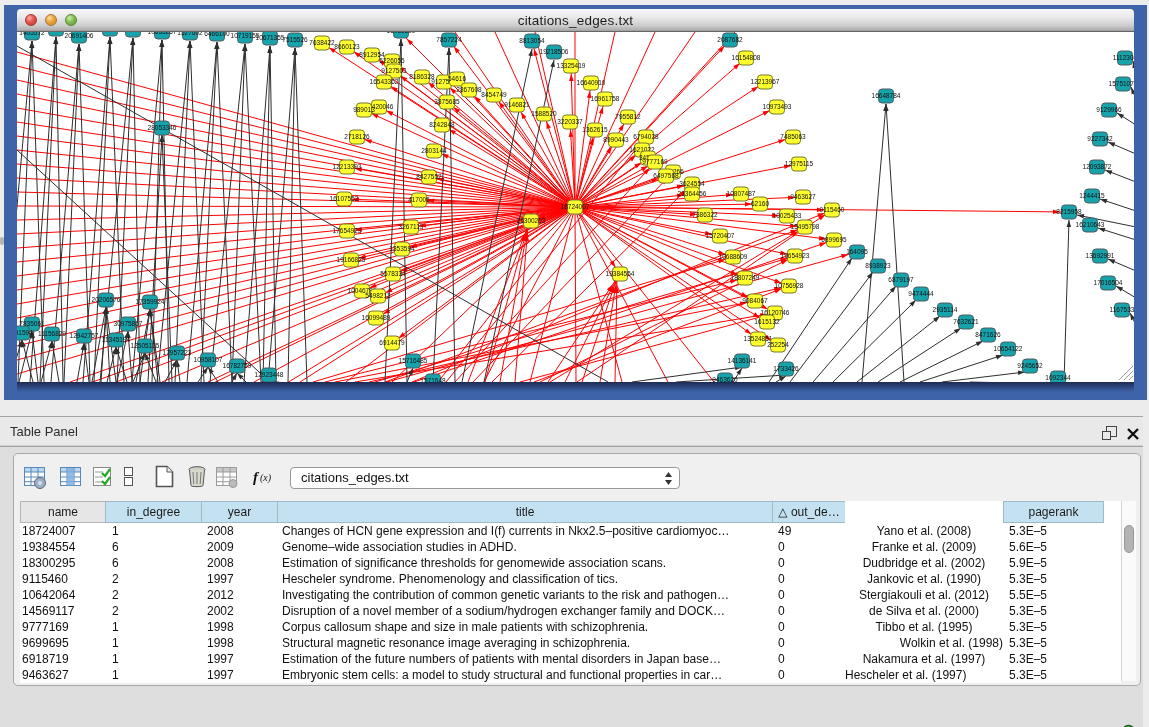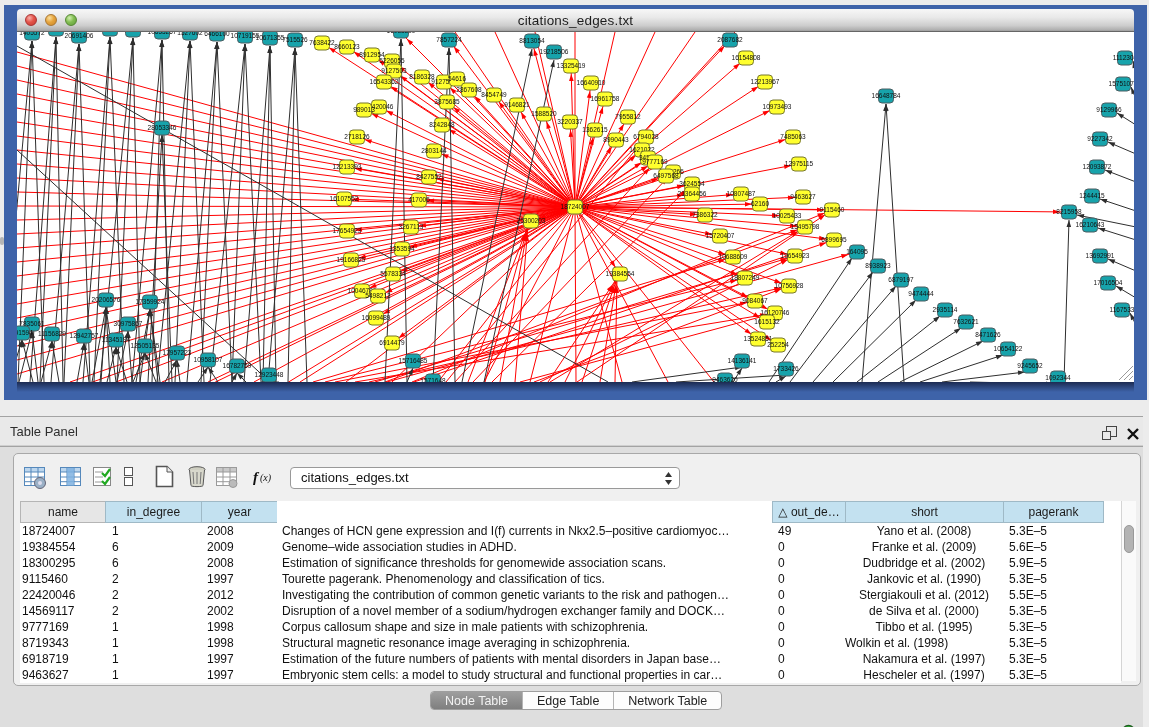--- a/index.html
+++ b/index.html
@@ -848,22 +848,22 @@
         <svg class="abs" style="right:6px;top:3px" width="9" height="15">
           <path d="M4.5 1 L8 6 L1 6 Z" fill="#333"></path>
             <path d="M4.5 14 L8 9 L1 9 Z" fill="#333"></path>
         </svg>
       </div>
       <div class="abs" id="tbl">
         <div class="hrow">
           <div class="hcell" style="left:0;width:85px;background:#e6e6e6;border-color:#b5b5b5">name</div>
           <div class="hcell" style="left:85px;width:96px">in_degree</div>
           <div class="hcell" style="left:181px;width:76px">year</div>
+          <div class="hcell" style="left:257px;width:495px">title</div>
           <div class="hcell" style="left:752px;width:73px">△ out_de…</div>
-          <div class="hcell" style="left:825px;width:158px">short</div>
           <div class="hcell" style="left:983px;width:101px;border-right:1px solid #9fb9c6">pagerank</div>
         </div>
         <div class="rows">
             <div class="r" style="top:0px;left:2px">18724007</div>
             <div class="r" style="top:0px;left:92px">1</div>
             <div class="r" style="top:0px;left:187px">2008</div>
             <div class="r" style="top:0px;left:262px">Changes of HCN gene expression and I(f) currents in Nkx2.5–positive cardiomyoc…</div>
             <div class="r" style="top:0px;left:758px">49</div>
             <div class="r" style="top:0px;left:825px;width:158px;text-align:center">Yano et al. (2008)</div>
             <div class="r" style="top:0px;left:989px">5.3E–5</div>
@@ -877,78 +877,71 @@
             <div class="r" style="top:32px;left:2px">18300295</div>
             <div class="r" style="top:32px;left:92px">6</div>
             <div class="r" style="top:32px;left:187px">2008</div>
             <div class="r" style="top:32px;left:262px">Estimation of significance thresholds for genomewide association scans.</div>
             <div class="r" style="top:32px;left:758px">0</div>
             <div class="r" style="top:32px;left:825px;width:158px;text-align:center">Dudbridge et al. (2002)</div>
             <div class="r" style="top:32px;left:989px">5.9E–5</div>
             <div class="r" style="top:48px;left:2px">9115460</div>
             <div class="r" style="top:48px;left:92px">2</div>
             <div class="r" style="top:48px;left:187px">1997</div>
-            <div class="r" style="top:48px;left:262px">Tourette pagerank. Phenomenology and classification of tics.</div>
+            <div class="r" style="top:48px;left:262px">Hescheler syndrome. Phenomenology and classification of tics.</div>
             <div class="r" style="top:48px;left:758px">0</div>
             <div class="r" style="top:48px;left:825px;width:158px;text-align:center">Jankovic et al. (1990)</div>
             <div class="r" style="top:48px;left:989px">5.3E–5</div>
-            <div class="r" style="top:64px;left:2px">22420046</div>
+            <div class="r" style="top:64px;left:2px">10642064</div>
             <div class="r" style="top:64px;left:92px">2</div>
             <div class="r" style="top:64px;left:187px">2012</div>
             <div class="r" style="top:64px;left:262px">Investigating the contribution of common genetic variants to the risk and pathogen…</div>
             <div class="r" style="top:64px;left:758px">0</div>
             <div class="r" style="top:64px;left:825px;width:158px;text-align:center">Stergiakouli et al. (2012)</div>
             <div class="r" style="top:64px;left:989px">5.5E–5</div>
             <div class="r" style="top:80px;left:2px">14569117</div>
             <div class="r" style="top:80px;left:92px">2</div>
             <div class="r" style="top:80px;left:187px">2002</div>
             <div class="r" style="top:80px;left:262px">Disruption of a novel member of a sodium/hydrogen exchanger family and DOCK…</div>
             <div class="r" style="top:80px;left:758px">0</div>
             <div class="r" style="top:80px;left:825px;width:158px;text-align:center">de Silva et al. (2000)</div>
             <div class="r" style="top:80px;left:989px">5.3E–5</div>
             <div class="r" style="top:96px;left:2px">9777169</div>
             <div class="r" style="top:96px;left:92px">1</div>
             <div class="r" style="top:96px;left:187px">1998</div>
             <div class="r" style="top:96px;left:262px">Corpus callosum shape and size in male patients with schizophrenia.</div>
             <div class="r" style="top:96px;left:758px">0</div>
             <div class="r" style="top:96px;left:825px;width:158px;text-align:center">Tibbo et al. (1995)</div>
             <div class="r" style="top:96px;left:989px">5.3E–5</div>
-            <div class="r" style="top:112px;left:2px">8719343</div>
+            <div class="r" style="top:112px;left:2px">9699695</div>
             <div class="r" style="top:112px;left:92px">1</div>
             <div class="r" style="top:112px;left:187px">1998</div>
             <div class="r" style="top:112px;left:262px">Structural magnetic resonance image averaging in schizophrenia.</div>
             <div class="r" style="top:112px;left:758px">0</div>
-            <div class="r" style="top:112px;left:825px;width:158px;text-align:left">Wolkin et al. (1998)</div>
+            <div class="r" style="top:112px;left:825px;width:158px;text-align:right">Wolkin et al. (1998)</div>
             <div class="r" style="top:112px;left:989px">5.3E–5</div>
             <div class="r" style="top:128px;left:2px">6918719</div>
             <div class="r" style="top:128px;left:92px">1</div>
             <div class="r" style="top:128px;left:187px">1997</div>
             <div class="r" style="top:128px;left:262px">Estimation of the future numbers of patients with mental disorders in Japan base…</div>
             <div class="r" style="top:128px;left:758px">0</div>
             <div class="r" style="top:128px;left:825px;width:158px;text-align:center">Nakamura et al. (1997)</div>
             <div class="r" style="top:128px;left:989px">5.3E–5</div>
             <div class="r" style="top:144px;left:2px">9463627</div>
             <div class="r" style="top:144px;left:92px">1</div>
             <div class="r" style="top:144px;left:187px">1997</div>
             <div class="r" style="top:144px;left:262px">Embryonic stem cells: a model to study structural and functional properties in car…</div>
             <div class="r" style="top:144px;left:758px">0</div>
-            <div class="r" style="top:144px;left:825px;width:158px;text-align:center">Hescheler et al. (1997)</div>
+            <div class="r" style="top:144px;left:825px;width:158px;text-align:left">Hescheler et al. (1997)</div>
             <div class="r" style="top:144px;left:989px">5.3E–5</div>
           </div>
       </div>
       <div class="abs" id="vsb">
           <div class="abs thumb"></div>
         </div>
-    </div>
-    <div class="abs" id="tabs">
-      <div class="sel">Node Table</div>
-        <div class="sep"></div>
-      <div>Edge Table</div>
-        <div class="sep"></div>
-      <div>Network Table</div>
     </div>
     <div class="abs" id="status" style="left:1058px;top:279px">
       <span class="txt">Memory: OK</span>
       <svg class="abs" style="left:63px;top:-2px" width="15" height="15">
         <circle cx="7.5" cy="7.5" r="6" fill="#35c83c" stroke="#1e5c20" stroke-width="1.4"></circle>
       </svg>
     </div>
   </div>
 </div>
 <div class="abs" style="left:0px;top:237px;width:4px;height:8px;background:#b5b5b5;border-radius:2px"></div>

